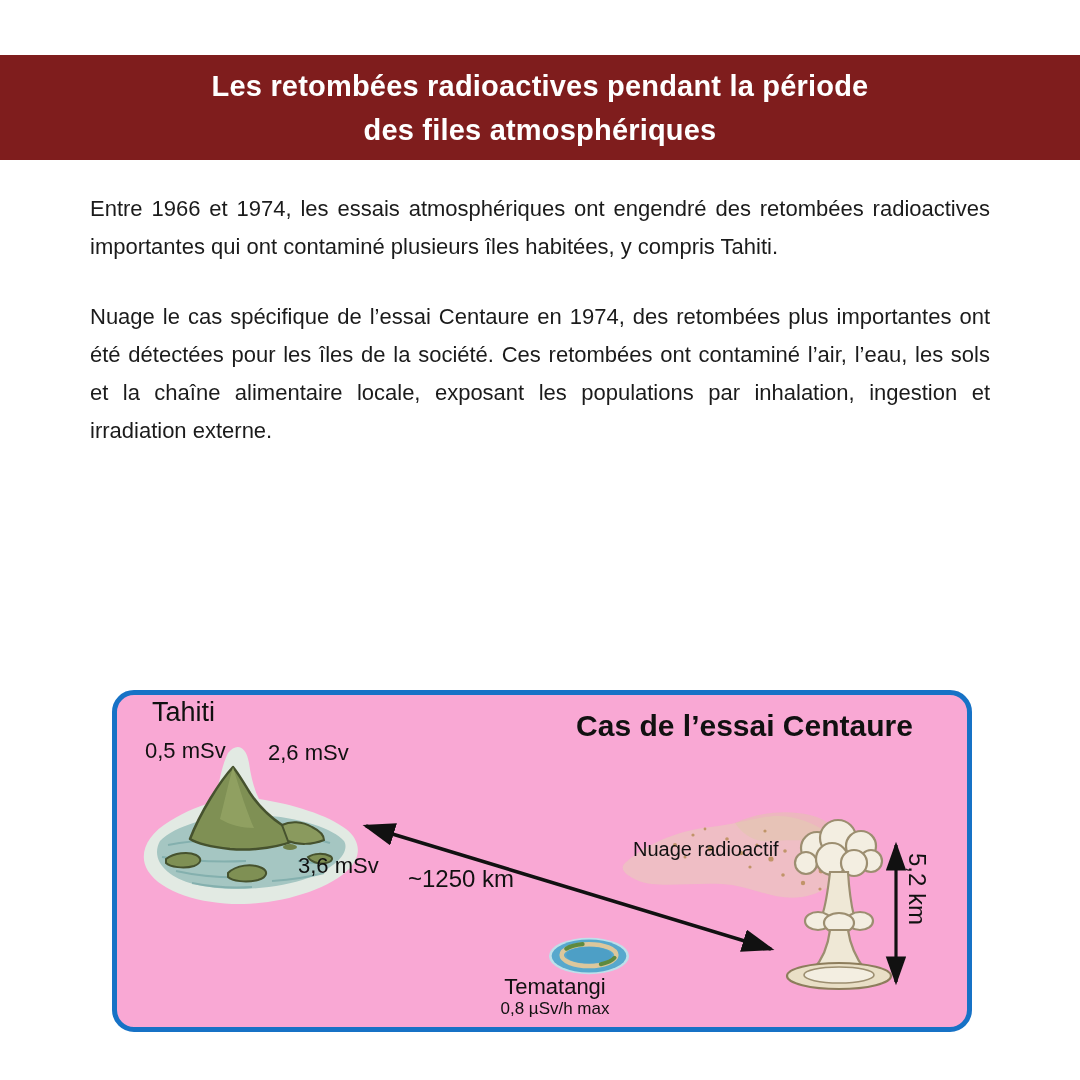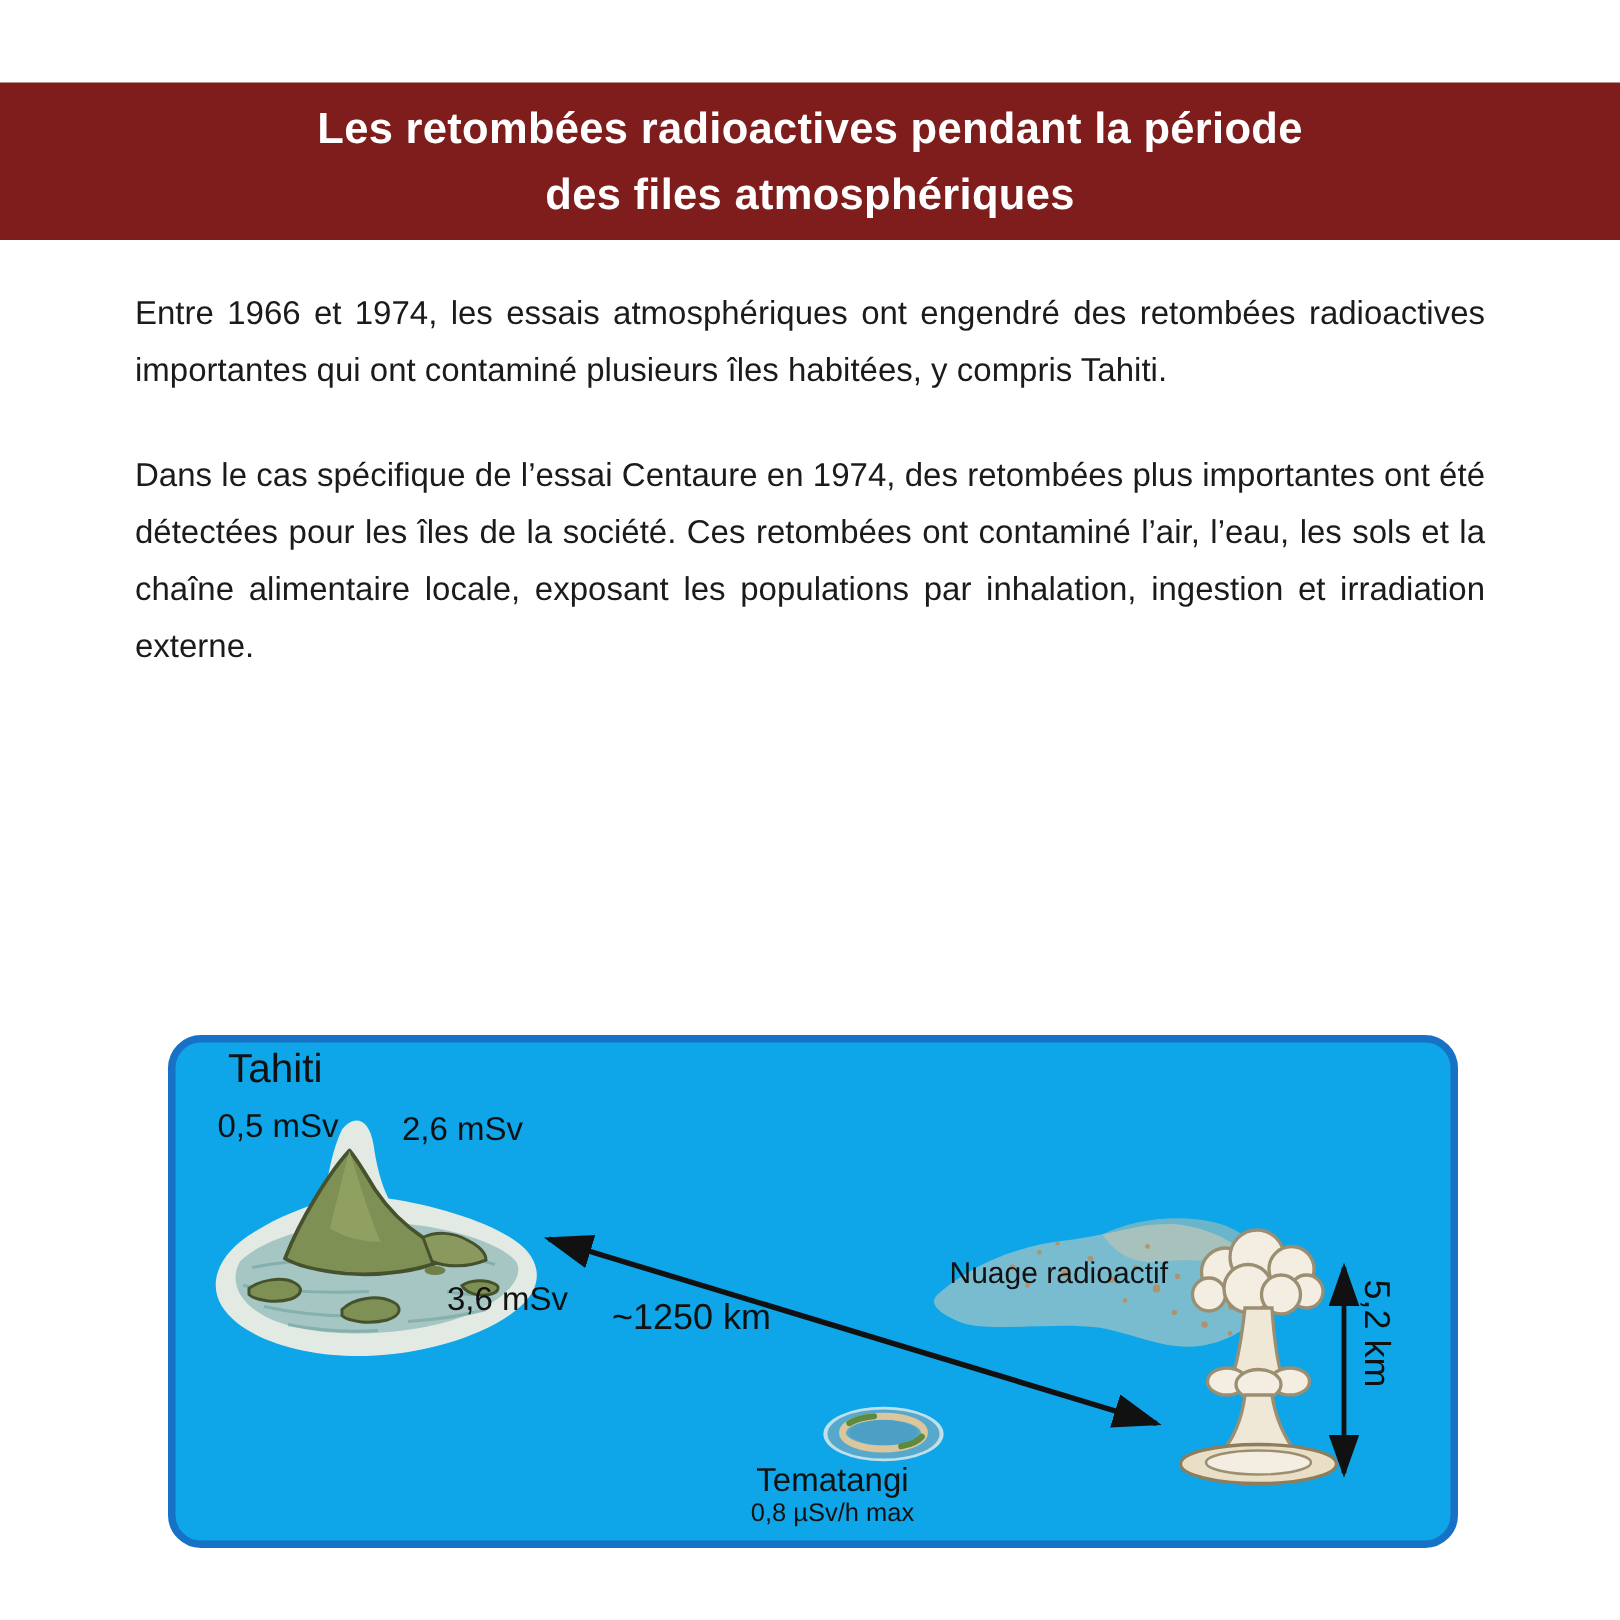--- a/index.html
+++ b/index.html
@@ -17,21 +17,21 @@
   }
   
   .textblock{position:absolute;left:90px;top:190px;width:900px;}
   .para{
     font-size:22px;line-height:38px;text-align:justify;margin:0 0 32px 0;color:#1b1b1b;
   }
   .para a{color:#1173c4;text-decoration:underline;word-break:break-all;}
   
   .diagram{
     position:absolute;left:112px;top:690px;width:860px;height:342px;box-sizing:border-box;
-    border:5px solid #1772c6;border-radius:22px;background:#0ea5e9;
+    border:5px solid #1772c6;border-radius:22px;background:#f9a8d4;
   }
   .dinner{position:absolute;left:0;top:0;right:0;bottom:0;}
   .dlabel{position:absolute;white-space:nowrap;color:#111;}
   .tahiti-label{left:35px;top:2px;font-size:27px;}
   .dose-left{left:28px;top:43px;font-size:22px;}
   .dose-right{left:151px;top:45px;font-size:22px;}
   .dose-bottom{left:181px;top:158px;font-size:22px;}
   .diagram-title{left:420px;top:14px;width:415px;text-align:center;font-size:30px;font-weight:bold;}
   .distance-label{left:291px;top:170px;font-size:24px;}
   .cloud-label{left:516px;top:143px;font-size:20px;}
@@ -51,21 +51,21 @@
 </head>
 <body>
 
 <div class="banner">
   <div class="line">Les retombées radioactives pendant la période</div>
   <div class="line">des files atmosphériques</div>
 </div>
 
 <div class="textblock">
   <p class="para">Entre 1966 et 1974, les essais atmosphériques ont engendré des retombées radioactives importantes qui ont contaminé plusieurs îles habitées, y compris Tahiti.</p>
-  <p class="para">Dans le cas spécifique de l’essai Centaure en 1974, des retombées plus importantes ont été détectées pour les îles de la société. Ces retombées ont contaminé l’air, l’eau, les sols et la chaîne alimentaire locale, exposant les populations par inhalation, ingestion et irradiation externe.</p>
+  <p class="para">Nuage le cas spécifique de l’essai Centaure en 1974, des retombées plus importantes ont été détectées pour les îles de la société. Ces retombées ont contaminé l’air, l’eau, les sols et la chaîne alimentaire locale, exposant les populations par inhalation, ingestion et irradiation externe.</p>
 </div>
 
 <div class="diagram">
   <div class="dinner">
 
     <svg class="art island-art" viewBox="0 0 240 170">
       <path d="M96,12 C104,2 114,4 117,22 C119,36 122,48 127,58 C160,63 196,74 214,88 C228,99 230,114 218,127 C198,148 152,162 112,163 C72,164 30,152 16,130 C6,114 14,94 38,80 C54,70 70,64 84,60 C86,44 90,24 96,12 Z" fill="#e2eae3"></path>
       <path d="M28,100 C44,84 84,72 126,74 C168,76 202,88 212,100 C218,110 206,126 176,137 C146,148 96,152 62,143 C34,136 18,118 28,100 Z" fill="#a5c6c2"></path>
       <g stroke="#79a9a8" stroke-width="2" fill="none" opacity="0.75">
         <path d="M36,104 q30,-6 62,-4"></path>
@@ -147,19 +147,20 @@
         </marker>
       </defs>
       <line x1="249" y1="131" x2="654" y2="254" stroke="#111" stroke-width="3.6" marker-start="url(#ah)" marker-end="url(#ah)"></line>
       <line x1="779" y1="150" x2="779" y2="287" stroke="#111" stroke-width="3.2" marker-start="url(#ah)" marker-end="url(#ah)"></line>
     </svg>
 
     <div class="dlabel tahiti-label">Tahiti</div>
     <div class="dlabel dose-left">0,5 mSv</div>
     <div class="dlabel dose-right">2,6 mSv</div>
     <div class="dlabel dose-bottom">3,6 mSv</div>
+    <div class="dlabel diagram-title">Cas de l’essai Centaure</div>
     <div class="dlabel distance-label">~1250 km</div>
     <div class="dlabel cloud-label">Nuage radioactif</div>
     <div class="dlabel height-label">5,2 km</div>
     <div class="dlabel tematangi-label">Tematangi</div>
     <div class="dlabel tematangi-dose">0,8 µSv/h max</div>
   </div>
 </div>
 
 </body></html>

